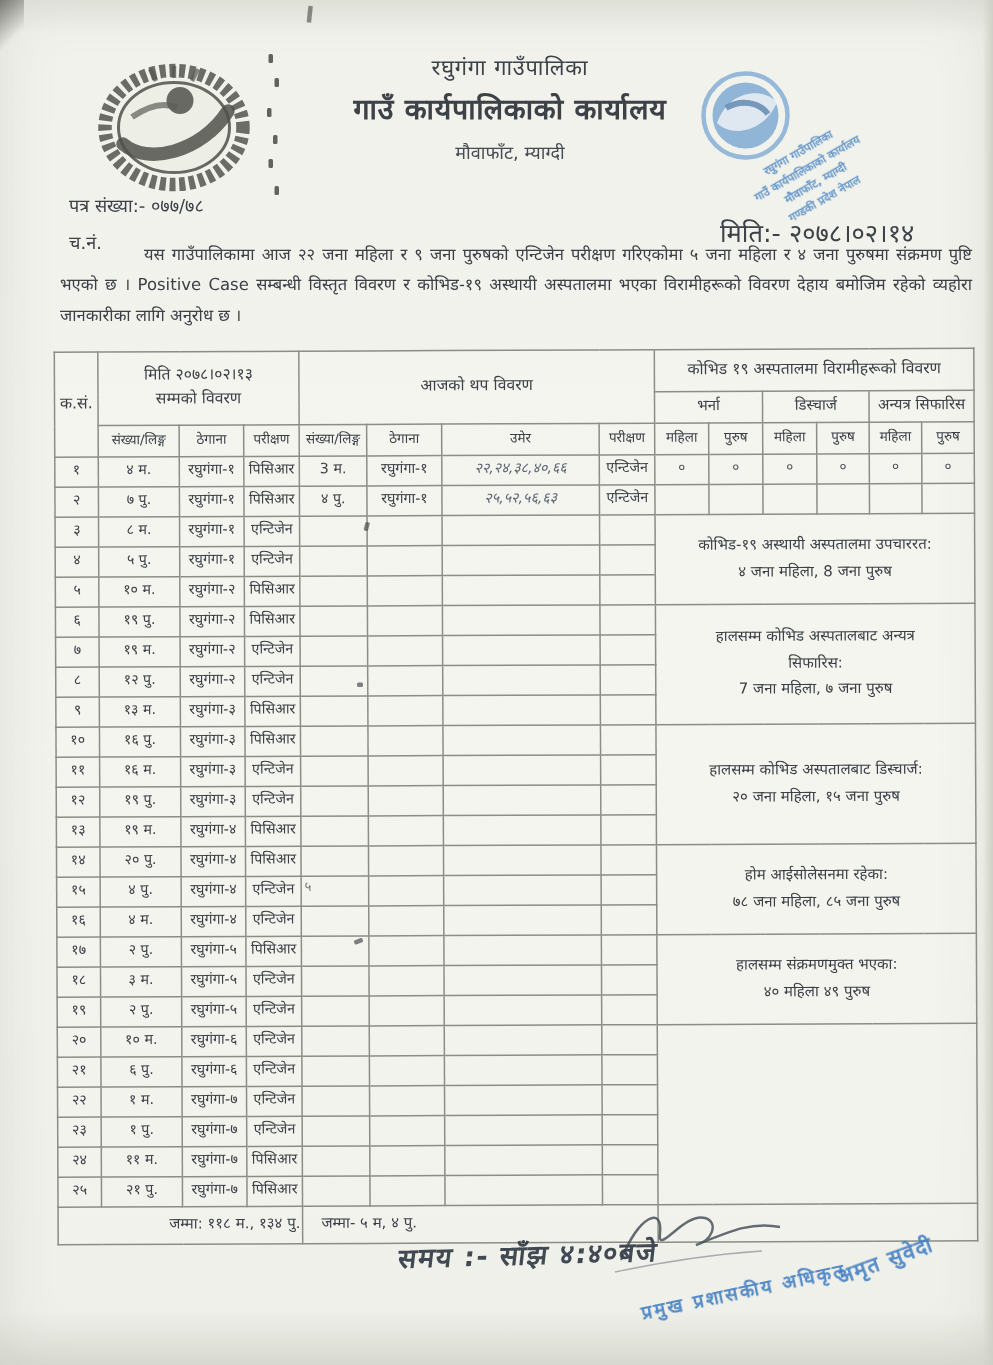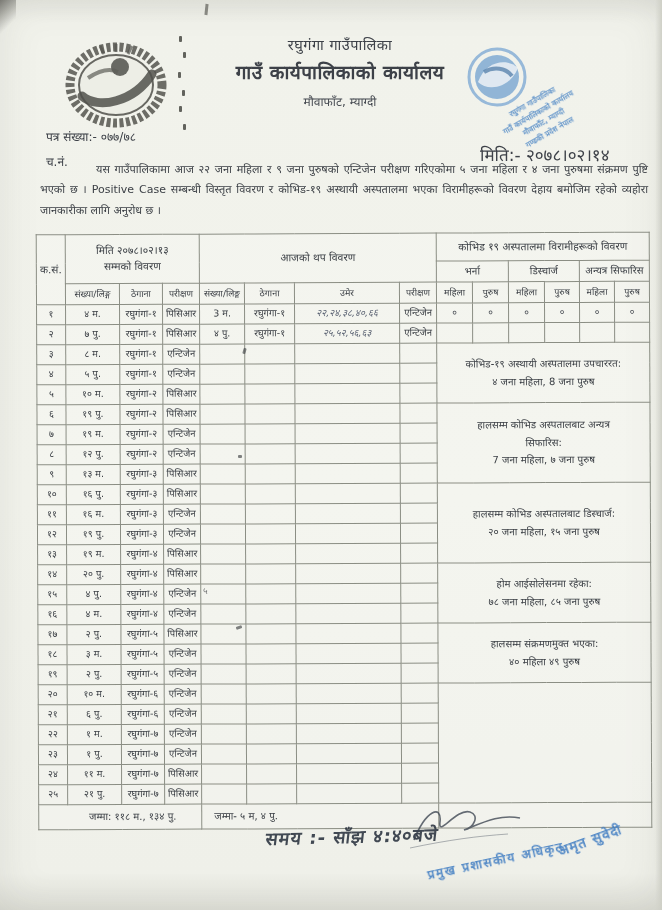--- a/index.html
+++ b/index.html
@@ -47,21 +47,21 @@
   .doc-table thead td{white-space:normal;}
   tr.h1 td{height:27px;font-size:10.5px;}
   tr.h2 td{height:20px;font-size:10px;text-align:center;}
   tr.h3 td{height:20px;font-size:9px;padding:0;margin-left:48px;}
   td.hgrp{font-size:10.5px;line-height:1.5;}
   td.hgrp-r{font-size:9.3px;margin-left:26px;}
   td.c6{color:#5c6474;font-style:italic;}
   td.sect{white-space:normal;font-size:10px;line-height:1.75;vertical-align:middle;}
   td.zero{font-size:9px;color:#4a4e55;}
   tr.totals td{height:24px;font-size:10px;}
-  td.tot-left{text-align:center;padding-left:26px;}
+  td.tot-left{text-align:right;padding-left:26px;}
   td.tot-mid{text-align:left;padding-left:12px;}
 
   
   .dots{position:absolute;left:177px;top:36px;width:10px;height:96px;}
   .dots i{position:absolute;width:3px;height:6px;background:#3f3f3a;opacity:.8;display:block;border-radius:1px;}
   .pen-mark{position:absolute;color:#55575a;font-size:9px;opacity:.8;}
   .speck{position:absolute;background:#4c4e50;opacity:.7;border-radius:1px;}
 
   
   .time-note{position:absolute;left:266px;top:824px;font-size:18px;color:#2f3743;

